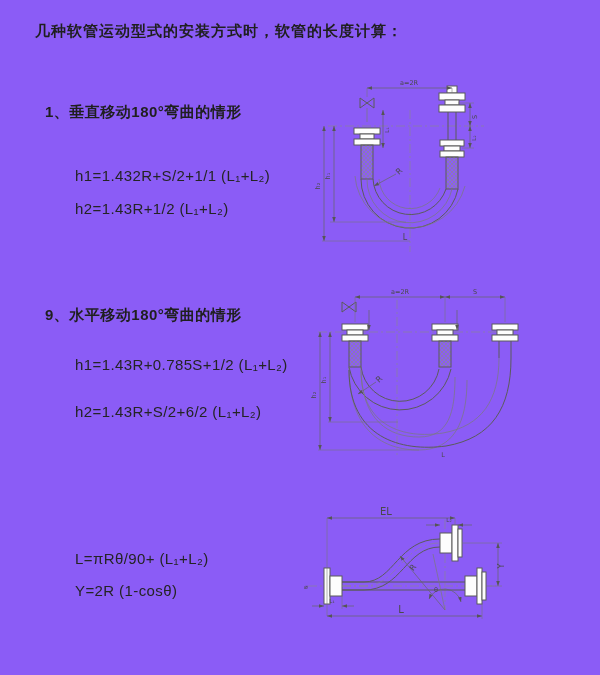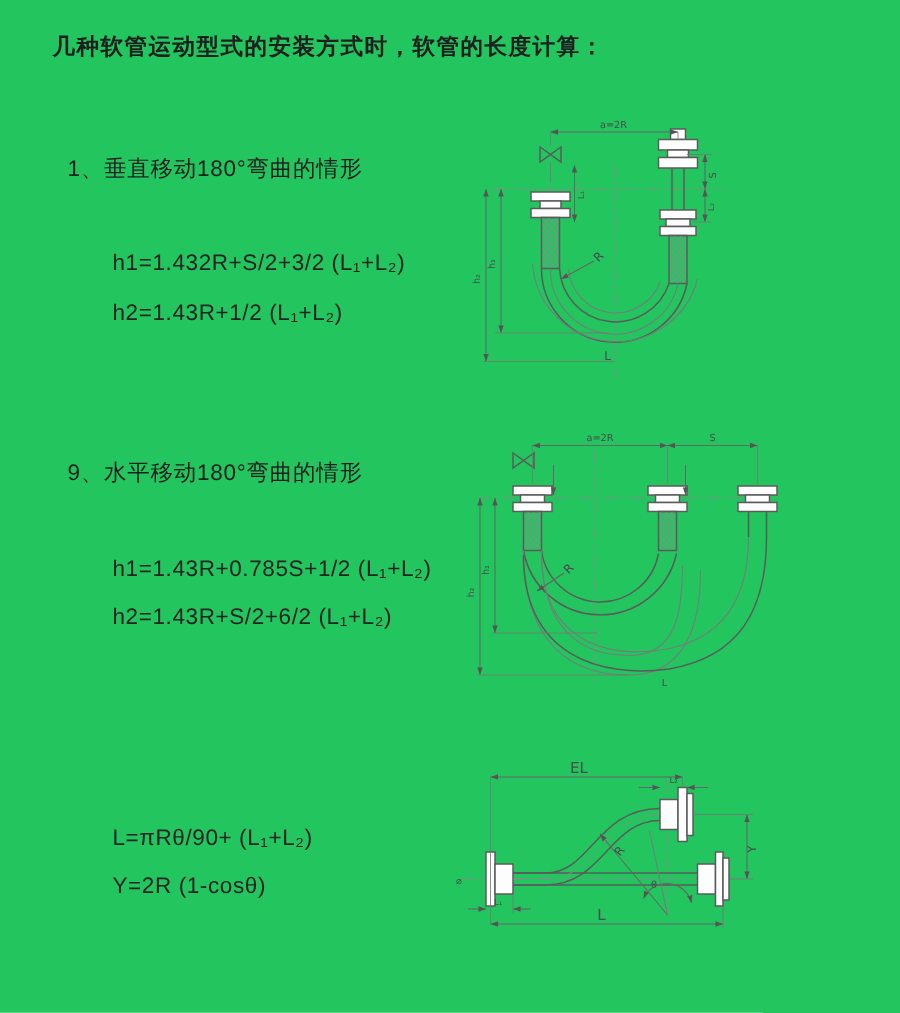--- a/index.html
+++ b/index.html
@@ -4,28 +4,28 @@
 <style>
   html,body { margin:0; padding:0; }
   body {
     width:600px; height:675px;
     background:#fefefe;
     font-family:"Liberation Sans","DejaVu Sans",sans-serif;
     color:#222;
     position:relative;
     overflow:hidden;
   }
-  .page { position:absolute; inset:0; background:#22c55e; }
+  .page { position:absolute; inset:0; background:#8b5cf6; }
   .doc-title {
     position:absolute; left:35px; top:22px;
     font-size:15px; font-weight:700; letter-spacing:1px; color:#1f1f1f;
   }
   .sec-heading {
     position:absolute; left:45px;
-    font-size:15px; font-weight:400; letter-spacing:0.5px; color:#1f1f1f;
+    font-size:15px; font-weight:700; letter-spacing:0.5px; color:#1f1f1f;
   }
   .formula {
     position:absolute; left:75px;
     font-size:15px; font-weight:400; letter-spacing:0.4px; color:#242424;
   }
   .diagram { position:absolute; }
   
   .ln   { stroke:#5b5b5b; stroke-width:1; fill:none; }
   .thin { stroke:#7a7a7a; stroke-width:0.7; fill:none; }
   .cl   { stroke:#8a8a8a; stroke-width:0.6; stroke-dasharray:9 3 2 3; fill:none; }
@@ -51,21 +51,21 @@
       </marker>
       <pattern id="hatch" width="4" height="4" patternUnits="userSpaceOnUse">
         <path d="M0,0 L4,4 M4,0 L0,4" stroke="#8b8b8b" stroke-width="0.6"></path>
       </pattern>
     </defs>
   </svg>
 
   <div class="doc-title">几种软管运动型式的安装方式时，软管的长度计算：</div>
 
   <div class="sec-heading" style="top:103px">1、垂直移动180°弯曲的情形</div>
-  <div class="formula" style="top:167px">h1=1.432R+S/2+3/2 (L₁+L₂)</div>
+  <div class="formula" style="top:167px">h1=1.432R+S/2+1/1 (L₁+L₂)</div>
   <div class="formula" style="top:200px">h2=1.43R+1/2 (L₁+L₂)</div>
 
   <svg class="diagram" style="left:310px; top:74px" width="212" height="182" viewBox="0 0 212 182">
     <g>
       <line class="cl" x1="100" y1="36" x2="100" y2="178"></line>
       <line class="cl" x1="18" y1="52" x2="174" y2="52"></line>
     </g>
     <g>
       <path class="valve" d="M50,24 L57,29 L50,34 Z"></path>
       <path class="valve" d="M64,24 L57,29 L64,34 Z"></path>
@@ -122,21 +122,21 @@
       <text x="10" y="112" transform="rotate(-90 10 112)" text-anchor="middle">h₂</text>
 
       <line class="dim" x1="86" y1="100" x2="64" y2="112" marker-end="url(#ar)"></line>
       <text class="lbl-m" x="91" y="99" transform="rotate(-45 91 99)" text-anchor="middle">R</text>
 
       <text class="lbl-m" x="95" y="166" text-anchor="middle">L</text>
     </g>
   </svg>
 
   <div class="sec-heading" style="top:306px">9、水平移动180°弯曲的情形</div>
-  <div class="formula" style="top:371px">h1=1.43R+0.785S+1/2 (L₁+L₂)</div>
+  <div class="formula" style="top:356px">h1=1.43R+0.785S+1/2 (L₁+L₂)</div>
   <div class="formula" style="top:403px">h2=1.43R+S/2+6/2 (L₁+L₂)</div>
 
   <svg class="diagram" style="left:306px; top:280px" width="230" height="180" viewBox="0 0 230 180">
     <g>
       <line class="cl" x1="12" y1="52" x2="212" y2="52"></line>
       <line class="cl" x1="91" y1="20" x2="91" y2="175"></line>
     </g>
     <g>
       <path class="valve" d="M36,22 L43,27 L36,32 Z"></path>
       <path class="valve" d="M50,22 L43,27 L50,32 Z"></path>

